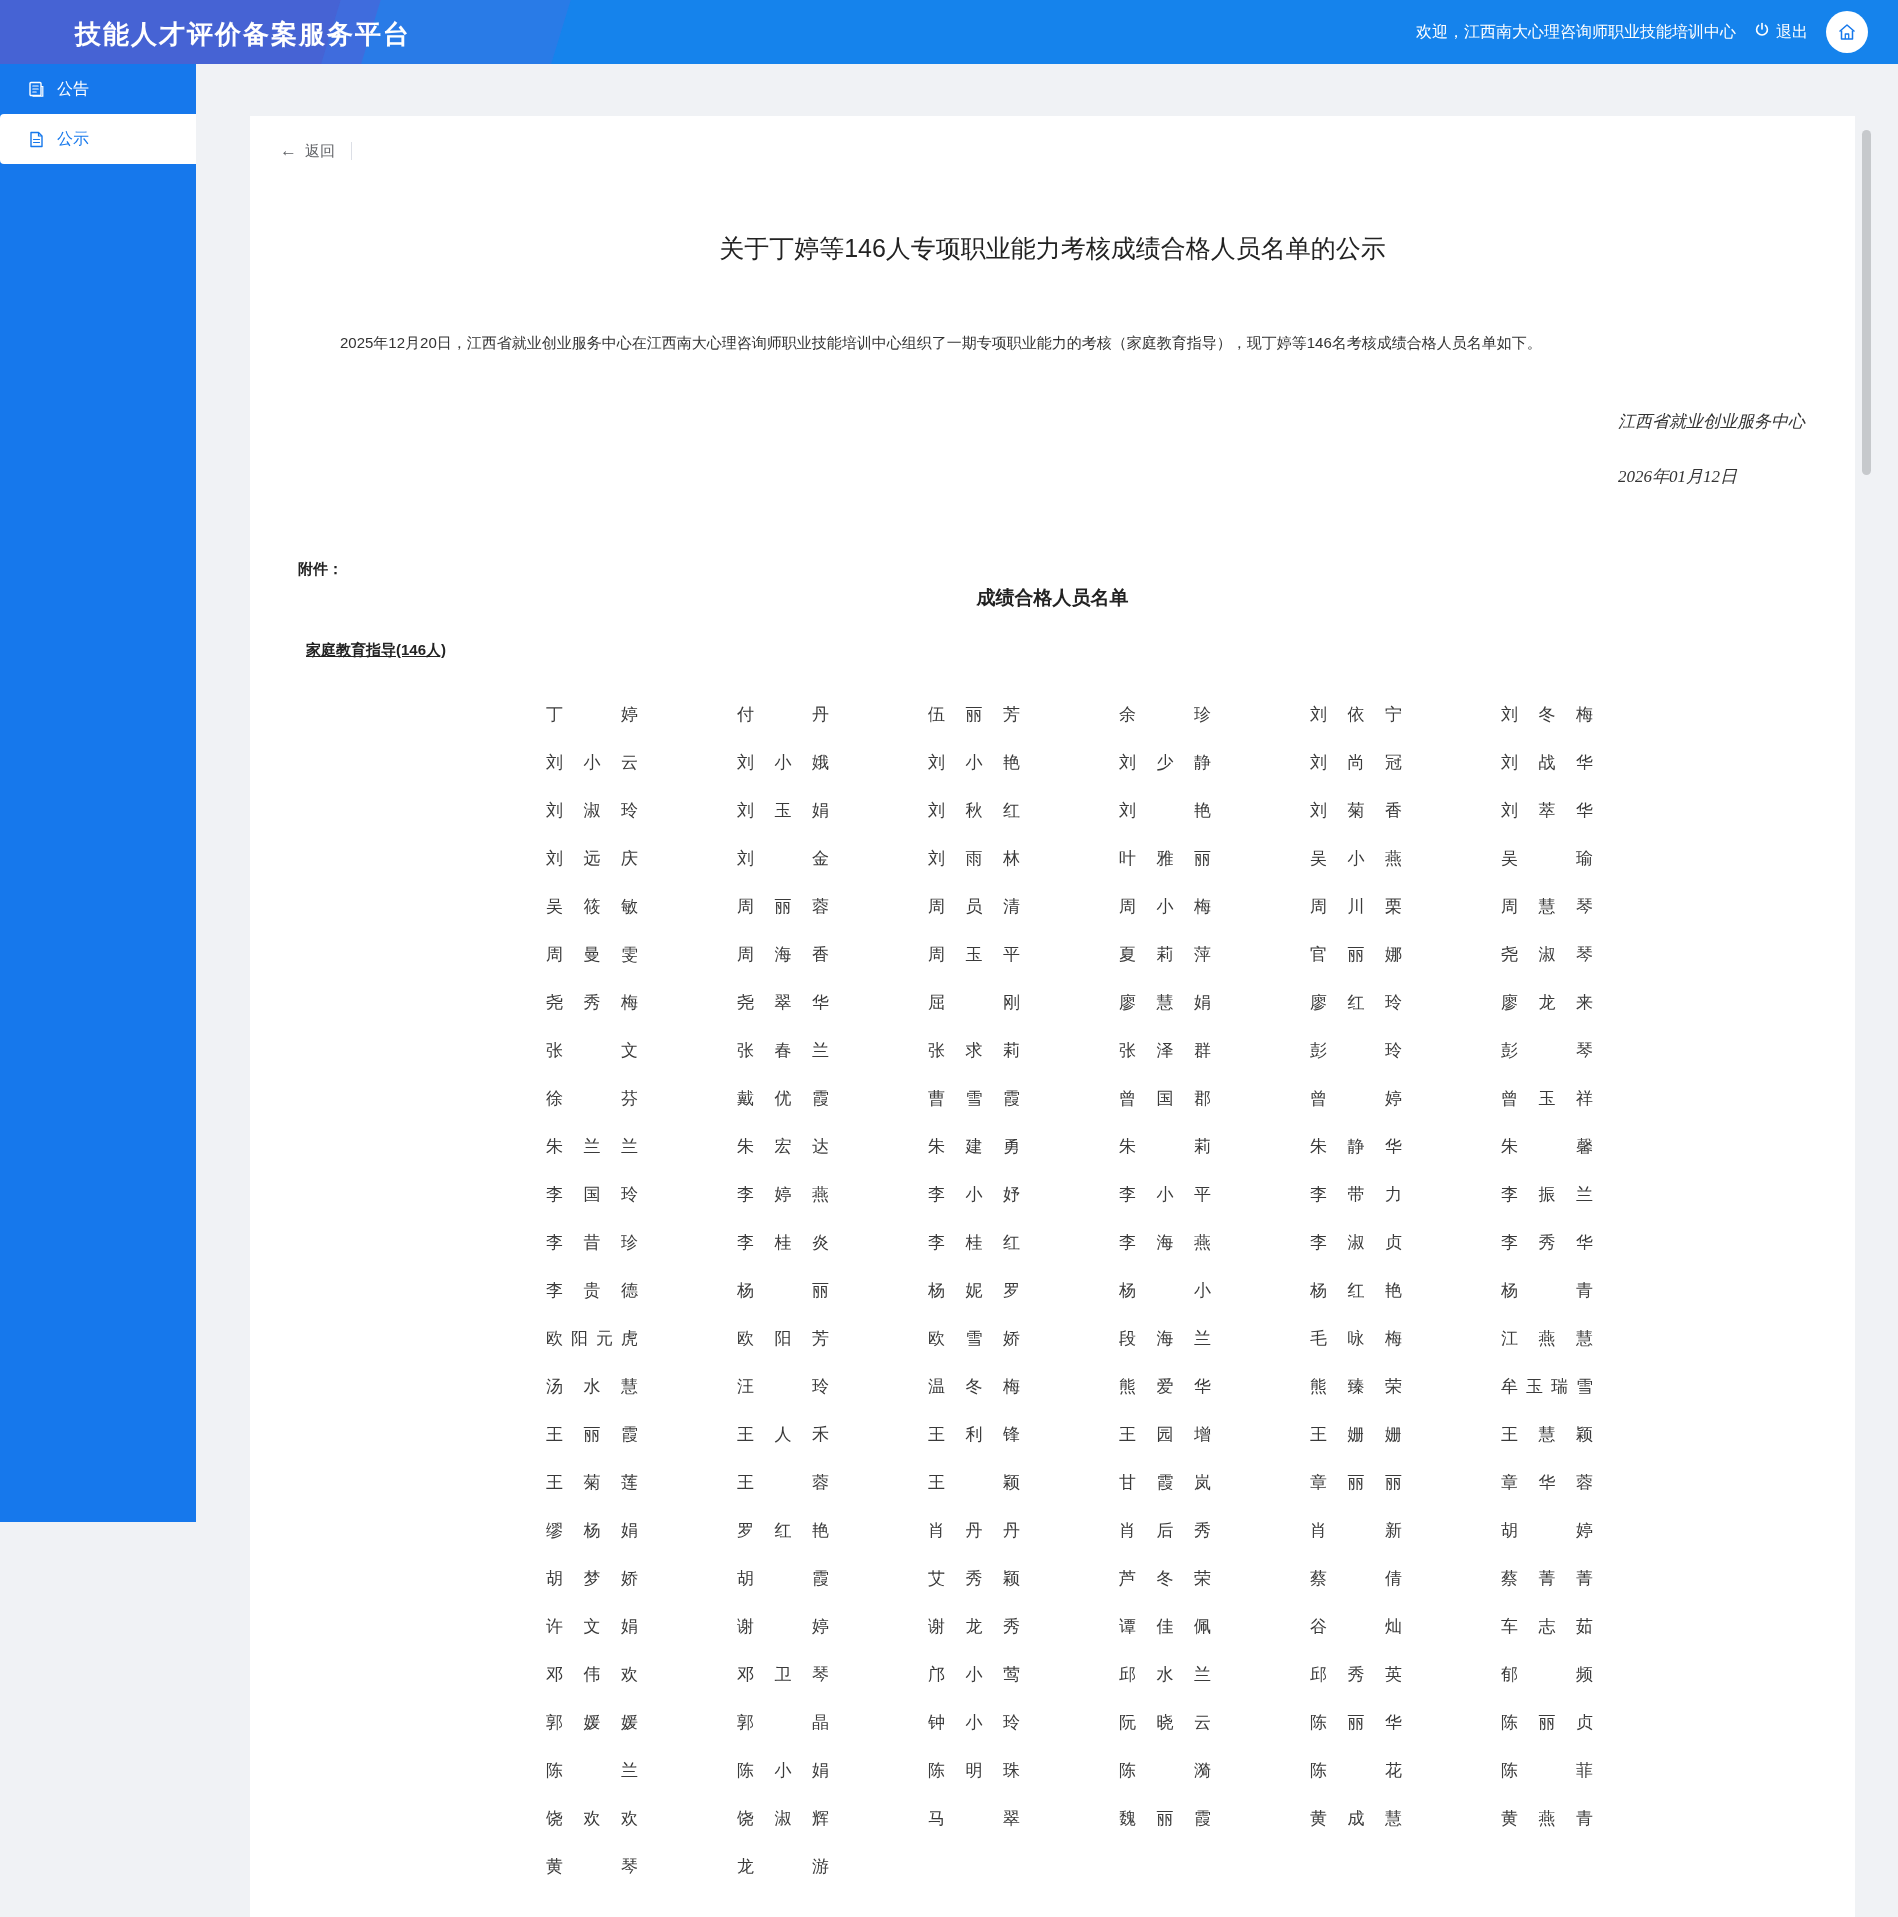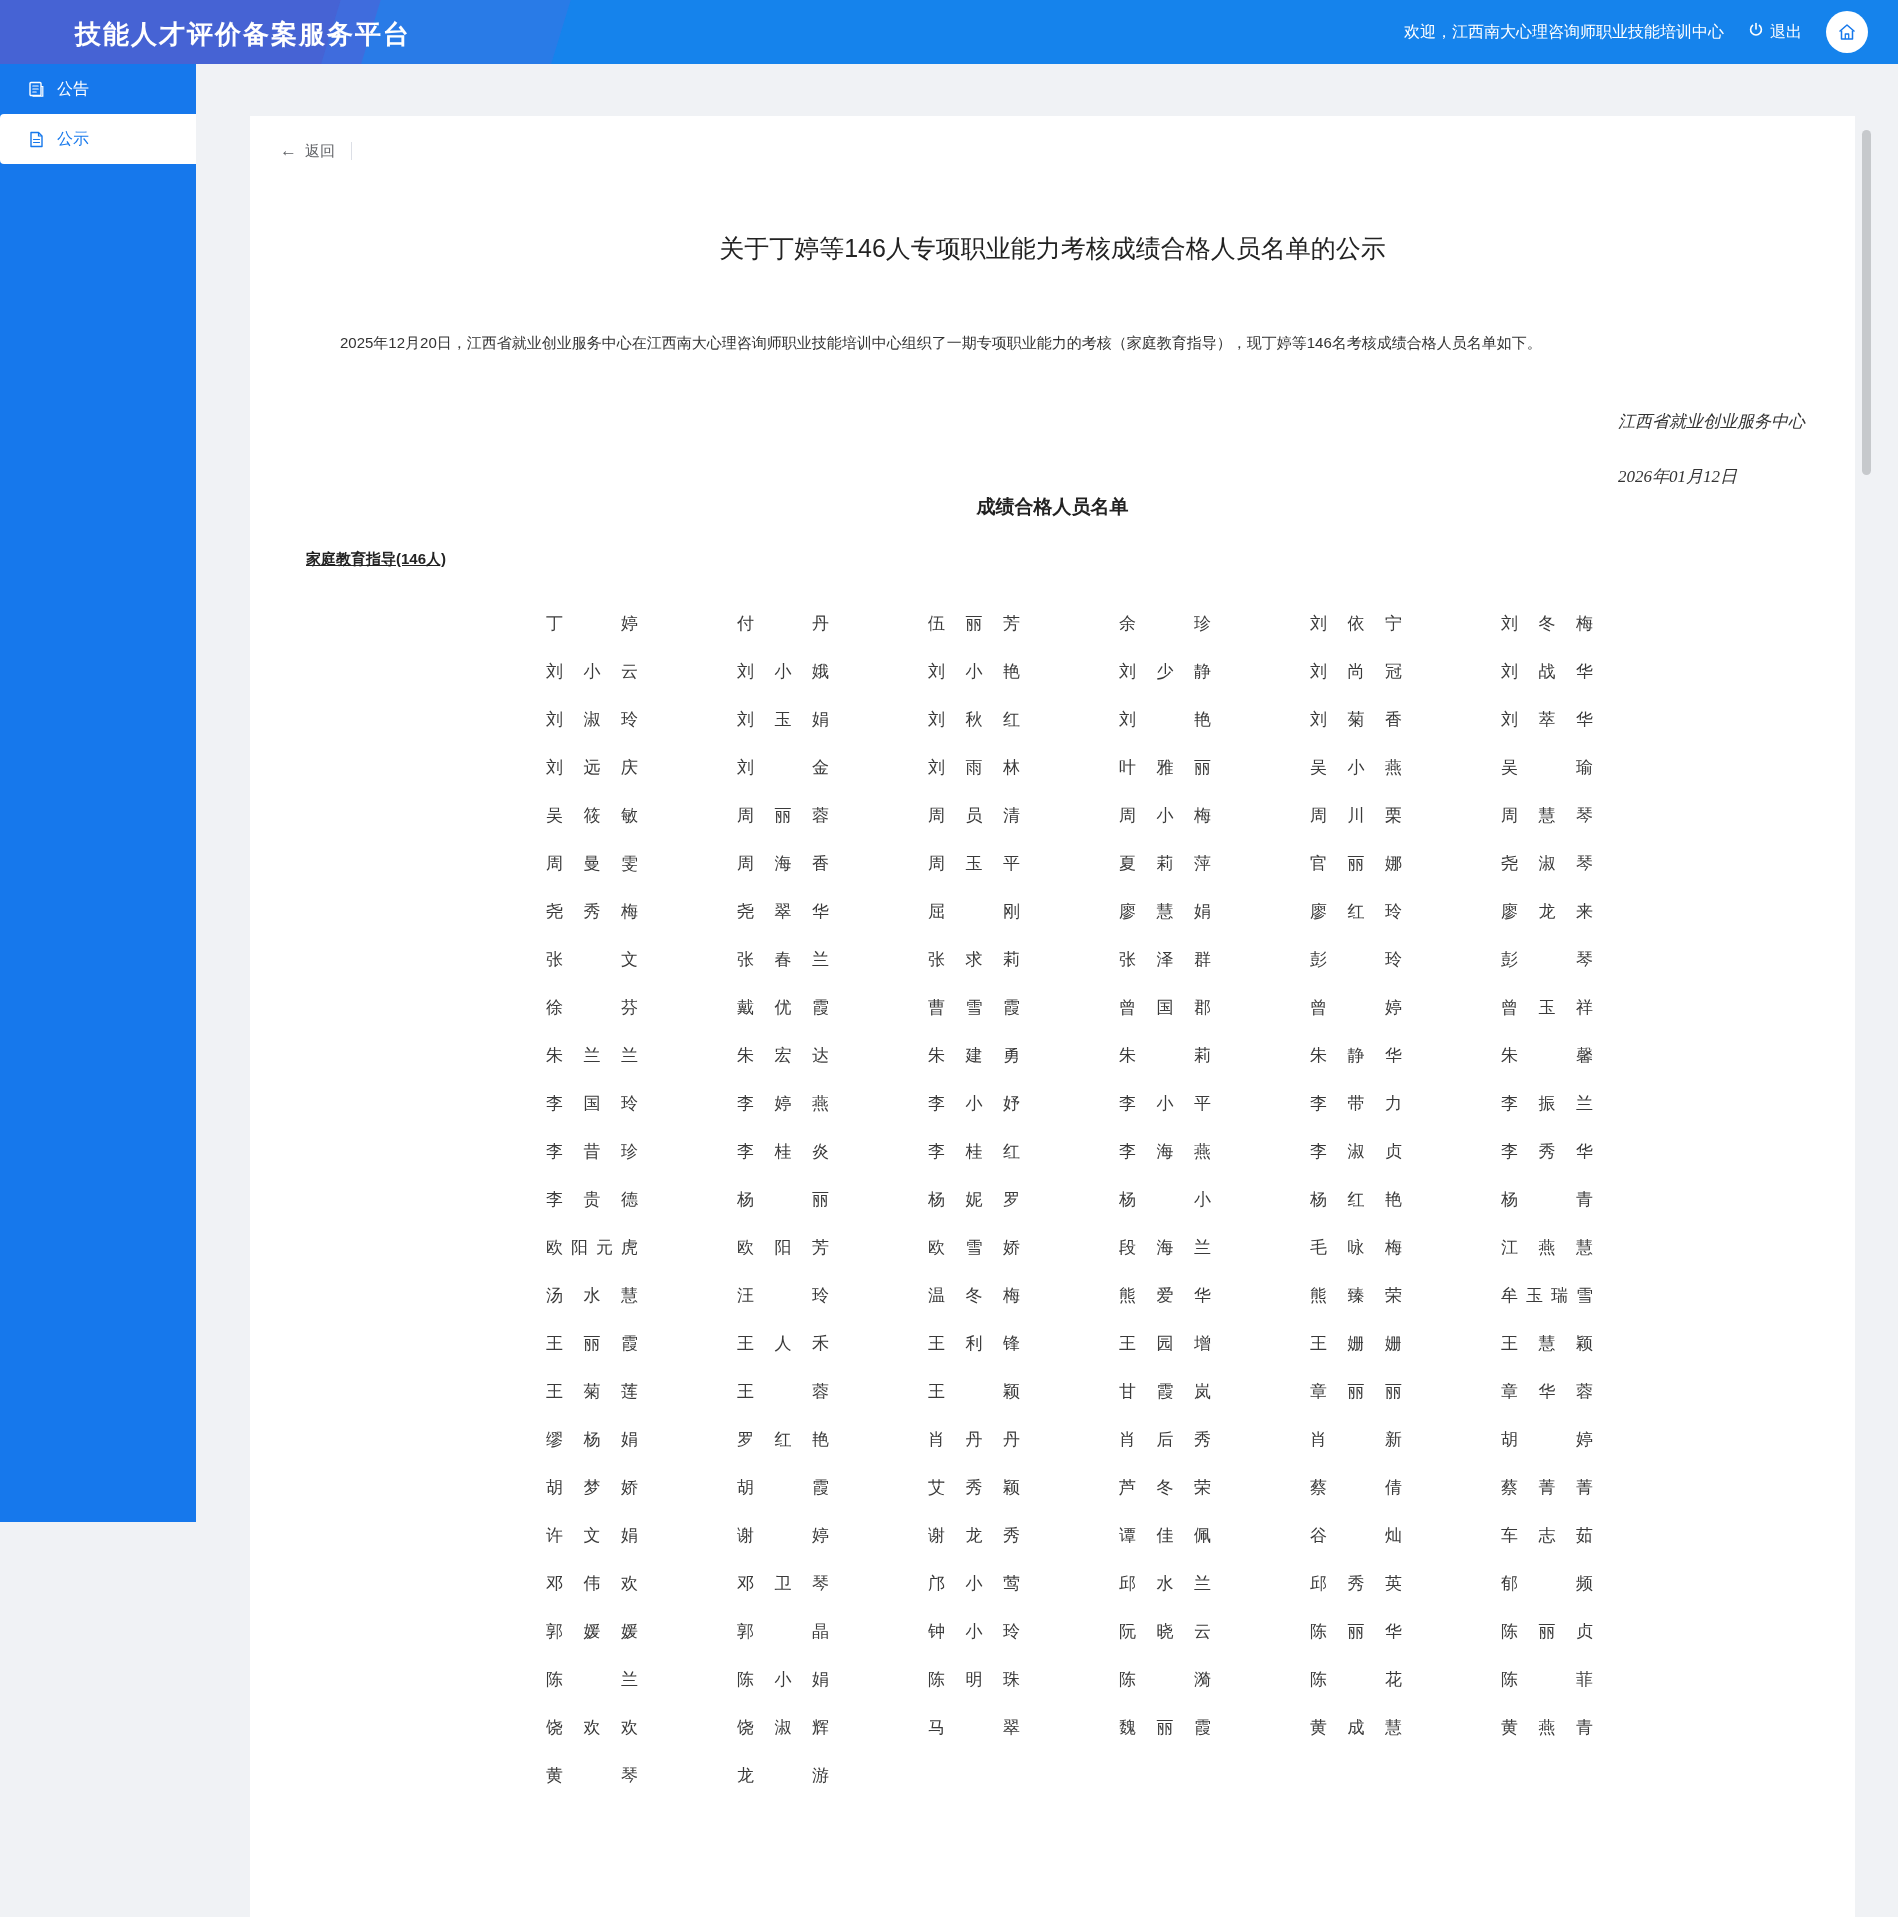--- a/index.html
+++ b/index.html
@@ -9,21 +9,21 @@
   
   .topbar { position:absolute; left:0; top:0; width:1898px; height:64px;
     background:#1583ec; overflow:hidden; z-index:20; }
   .topbar .band1 { position:absolute; left:-60px; top:-10px; width:430px; height:90px;
     background:#4663d4; transform:skewX(-17deg); }
   .band2 { position:absolute; left:330px; top:-30px; width:230px; height:130px;
     background:#3b74e3; transform:skewX(-17deg); opacity:.55; }
   .logo { position:absolute; left:75px; top:17px; color:#ffffff;
     font-size:26px; font-weight:bold; letter-spacing:2px; }
   .top-right { position:absolute; right:30px; top:0; height:64px;
-    display:flex; align-items:center; gap:24px; color:#fff; font-size:16px; }
+    display:flex; align-items:center; gap:18px; color:#fff; font-size:16px; }
   .power-wrap { display:flex; align-items:center; gap:6px; cursor:pointer; }
   .home-btn { width:42px; height:42px; border-radius:50%; background:#fff;
     display:flex; align-items:center; justify-content:center; cursor:pointer; }
 
   
   .sidebar { position:absolute; left:0; top:64px; width:196px; height:1458px;
     background:#1678ec; z-index:10; }
   .side-item { height:50px; display:flex; align-items:center; gap:12px;
     padding-left:28px; color:#ffffff; font-size:16px; cursor:pointer; }
   .side-item.active { background:#ffffff; color:#1678ec; border-radius:4px 0 0 4px; }
@@ -126,20 +126,21 @@
 
     <div class="doc-title">关于丁婷等146人专项职业能力考核成绩合格人员名单的公示</div>
 
     <div class="doc-body">2025年12月20日，江西省就业创业服务中心在江西南大心理咨询师职业技能培训中心组织了一期专项职业能力的考核（家庭教育指导），现丁婷等146名考核成绩合格人员名单如下。</div>
 
     <div class="sign-block">
       <div>江西省就业创业服务中心</div>
       <div class="sign-date">2026年01月12日</div>
     </div>
 
+    <div class="attach-label">附件：</div>
     <div class="list-title">成绩合格人员名单</div>
     <div class="group-label">家庭教育指导(146人)</div>
 
     <div class="names-grid" id="namesGrid">
         <div class="ncell">
           <span>丁</span>
           <span>婷</span>
         </div>
         <div class="ncell">
           <span>付</span>

